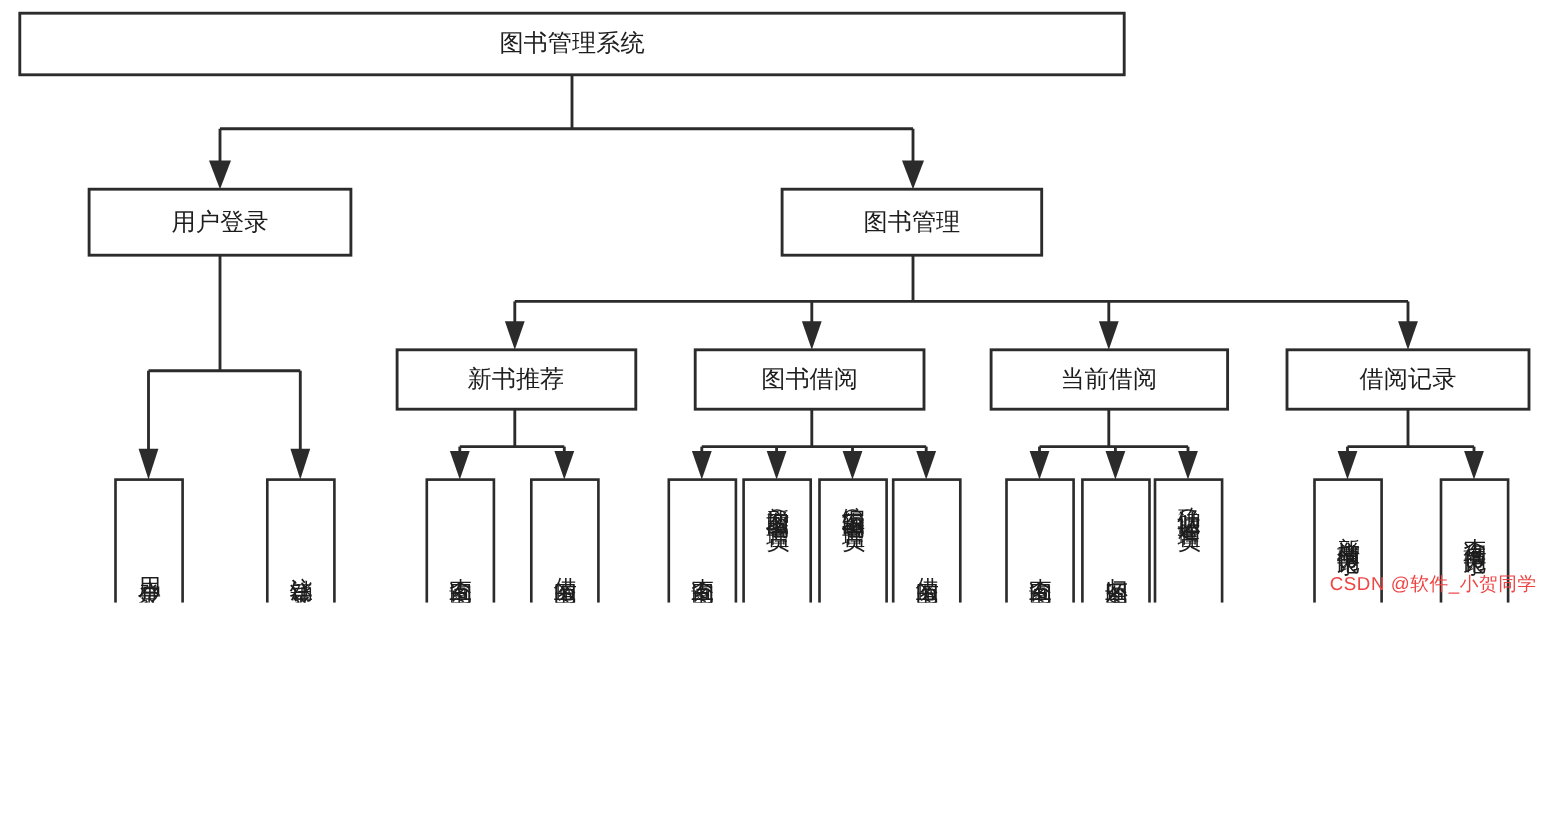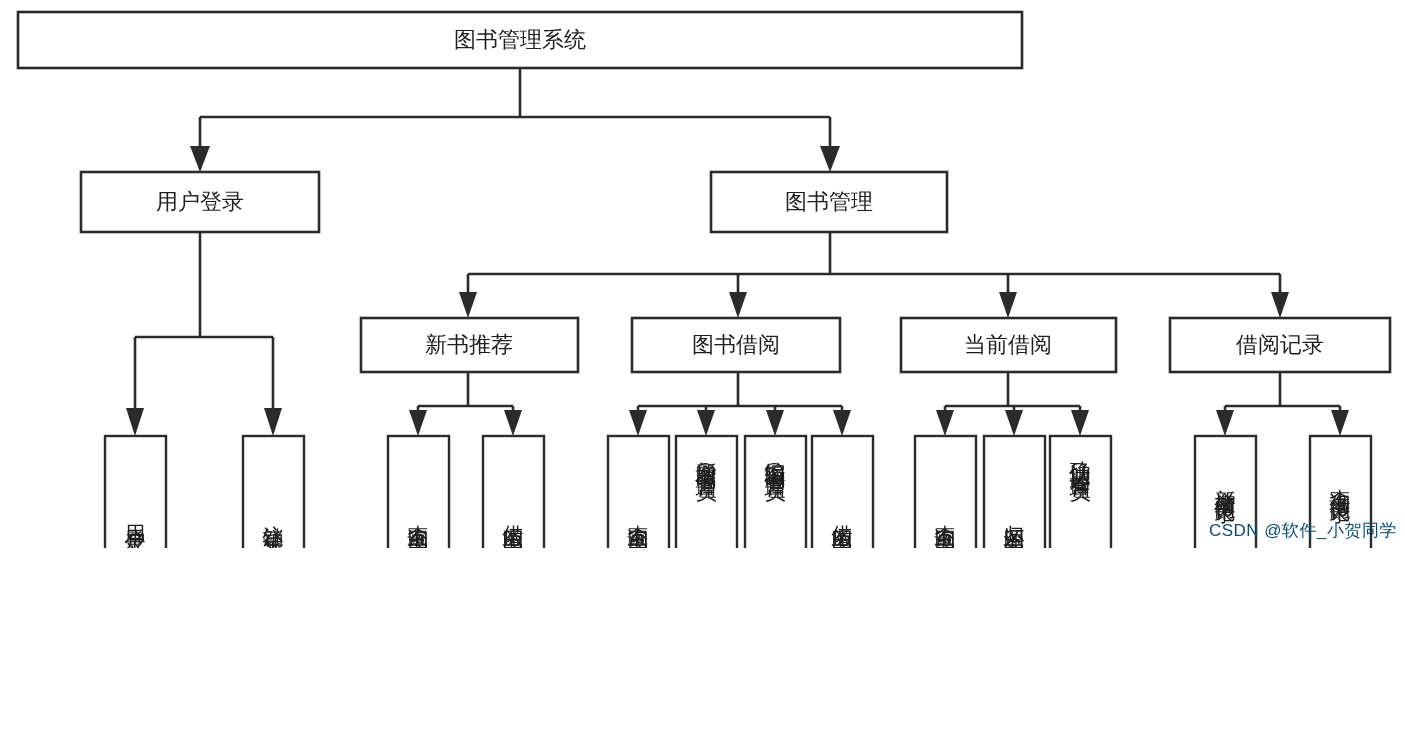--- a/index.html
+++ b/index.html
@@ -67,21 +67,21 @@
     letter-spacing: 3px;
     color: #1d1d1d;
     white-space: nowrap;
   }
   .watermark {
     position: absolute;
     right: 8px;
     bottom: 6px;
     font-family: "Liberation Sans", "DejaVu Sans", sans-serif;
     font-size: 17px;
-    color: #0c4a6e;
+    color: #ef4444;
     letter-spacing: 0.5px;
     white-space: nowrap;
     pointer-events: none;
   }
 </style>
 </head>
 <body>
 
 <div id="diagram-root">
 

